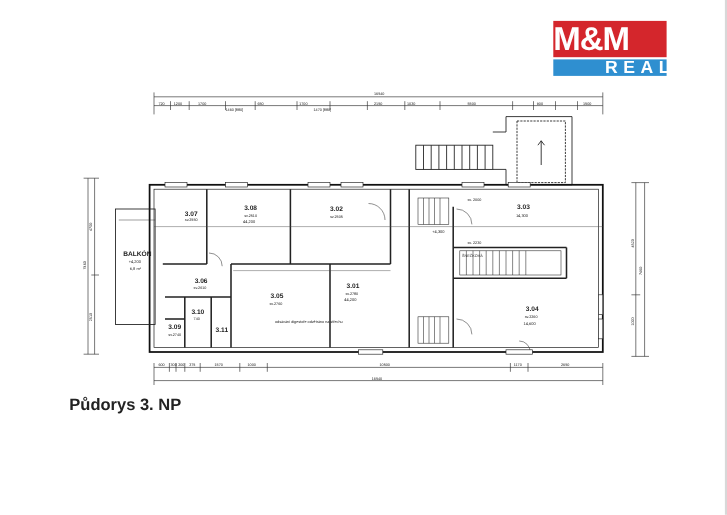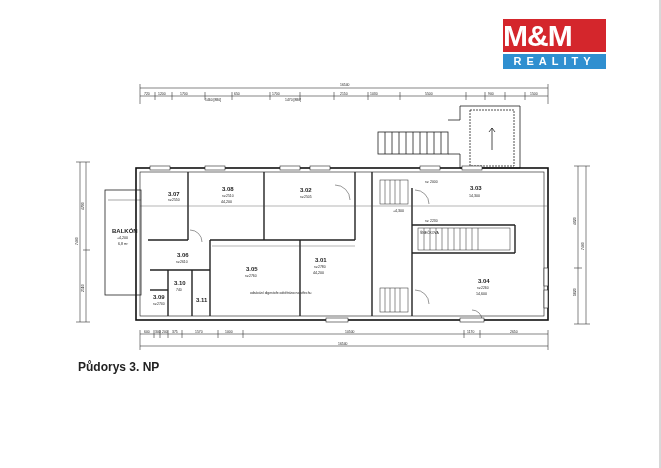--- a/index.html
+++ b/index.html
@@ -7,26 +7,26 @@
       width: 661px; height: 468px; background: #ffffff; position: relative; overflow: hidden;
       font-family: "Liberation Sans", sans-serif; color: #222;
     }
     .logo { position: absolute; left: 503px; top: 19px; width: 103px; height: 50px; }
     .logo-top {
       height: 33px; background: #d4262c; color: #fff; font-weight: bold; font-size: 30px;
       line-height: 34px; letter-spacing: -1px;
       font-family: "Liberation Sans", sans-serif;
     }
     .logo-bottom {
-      height: 15px; margin-top: 2px; background: #2f8fd0; color: #fff; font-weight: bold; font-size: 11px;
-      line-height: 15px; text-align: center; letter-spacing: 5px;
+      height: 15px; margin-top: 2px; background: #2f8fd0; color: #fff; font-weight: bold; font-size: 16px;
+      line-height: 15px; text-align: left; letter-spacing: 5px; padding-left: 47px;
     }
     .plan { position: absolute; left: 0; top: 0; width: 661px; height: 468px; }
     .caption {
-      position: absolute; left: 78px; top: 360px; font-size: 12px; font-weight: bold; color: #222;
+      position: absolute; left: 63px; top: 360px; font-size: 15px; font-weight: bold; color: #222;
     }
     .scanline { position: absolute; right: 0; top: 0; width: 2px; height: 468px; background: #d8d8d8; }
     svg text { font-family: "Liberation Sans", sans-serif; fill: #222; }
     .dim { font-size: 3.4px; }
     .room-no { font-size: 6px; font-weight: bold; }
     .room-sub { font-size: 3.4px; }
     .room-area { font-size: 3.6px; }
     .balk { font-size: 6px; font-weight: bold; }
   </style>
 </head>

